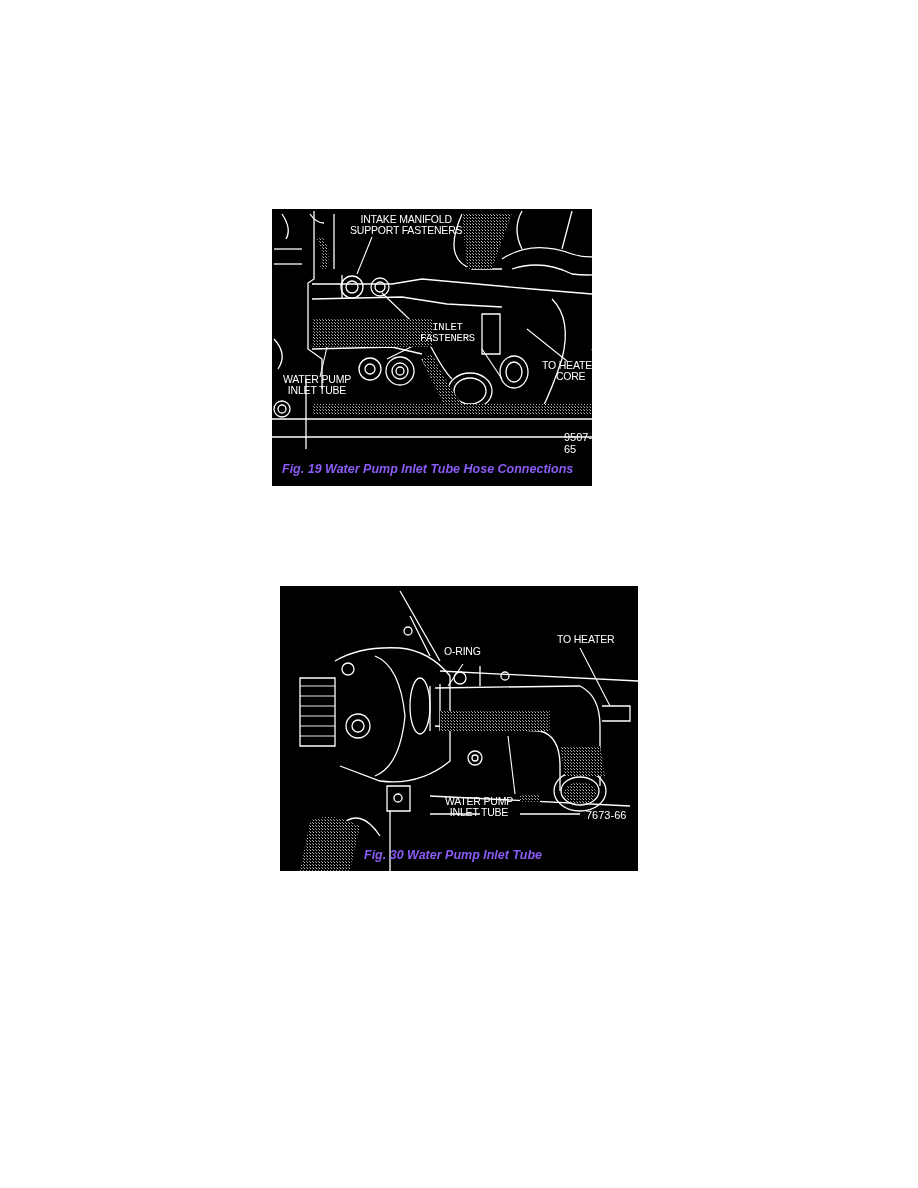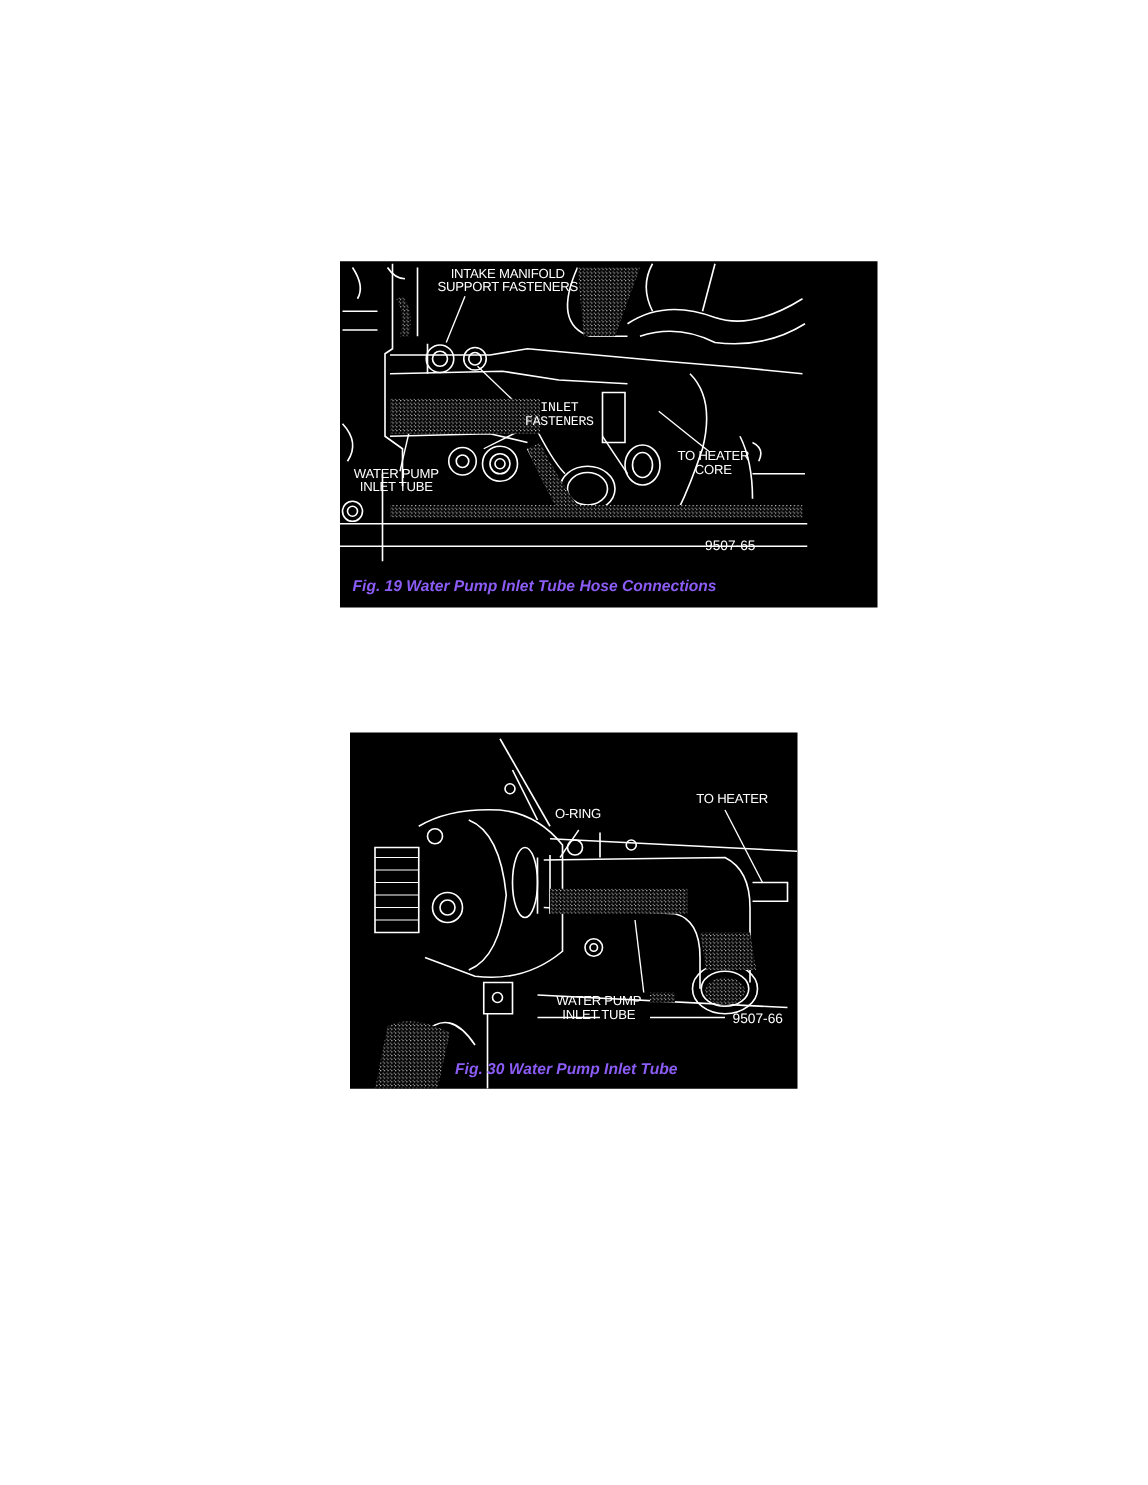--- a/index.html
+++ b/index.html
@@ -1,18 +1,18 @@
 <!DOCTYPE html>
 <html><head>
 <meta charset="utf-8">
 <style>
   html, body { margin: 0; padding: 0; background: #ffffff; }
   body { width: 918px; height: 1188px; position: relative; overflow: hidden; font-family: "Liberation Sans", sans-serif; }
   .figure { position: absolute; background: #000000; overflow: hidden; }
-  #fig19 { left: 272px; top: 209px; width: 430px; height: 277px; }
+  #fig19 { left: 272px; top: 209px; width: 320px; height: 277px; }
   #fig20 { left: 280px; top: 586px; width: 358px; height: 285px; }
   .figure svg { position: absolute; left: 0; top: 0; }
   .lbl { position: absolute; color: #ffffff; font-family: "Liberation Sans", sans-serif; font-size: 10.5px; line-height: 11px; letter-spacing: -0.2px; white-space: pre; text-align: center; }
   .fignum { position: absolute; color: #ffffff; font-size: 11px; font-family: "Liberation Sans", sans-serif; }
   .caption { position: absolute; color: #8b5cf6; font-family: "Liberation Sans", sans-serif; font-weight: bold; font-style: italic; font-size: 12.5px; white-space: nowrap; }
 </style>
 </head>
 <body>
 
 <div id="fig19" class="figure">
@@ -160,15 +160,15 @@
     <ellipse cx="300" cy="207" rx="16" ry="11" fill="url(#hatch2)"></ellipse>
     <path d="M30 235 Q 50 225 80 240 L 70 285 L 20 285 Z" fill="url(#hatch2)"></path>
     <path d="M280 160 L 320 160 L 325 190 L 285 190 Z" fill="url(#hatch2)"></path>
     <rect x="240" y="208" width="20" height="8" fill="url(#hatch2)"></rect>
   </svg>
 
   <div class="lbl" style="left:164px; top:60px;">O-RING</div>
   <div class="lbl" style="left:277px; top:48px;">TO HEATER</div>
   <div class="lbl" style="left:165px; top:210px;">WATER PUMP
 INLET TUBE</div>
-  <div class="fignum" style="left:306px; top:223px;">9507-66</div>
+  <div class="fignum" style="left:306px; top:223px;">7673-66</div>
   <div class="caption" style="left:84px; top:262px;">Fig. 30 Water Pump Inlet Tube</div>
 </div>
 
 </body></html>

